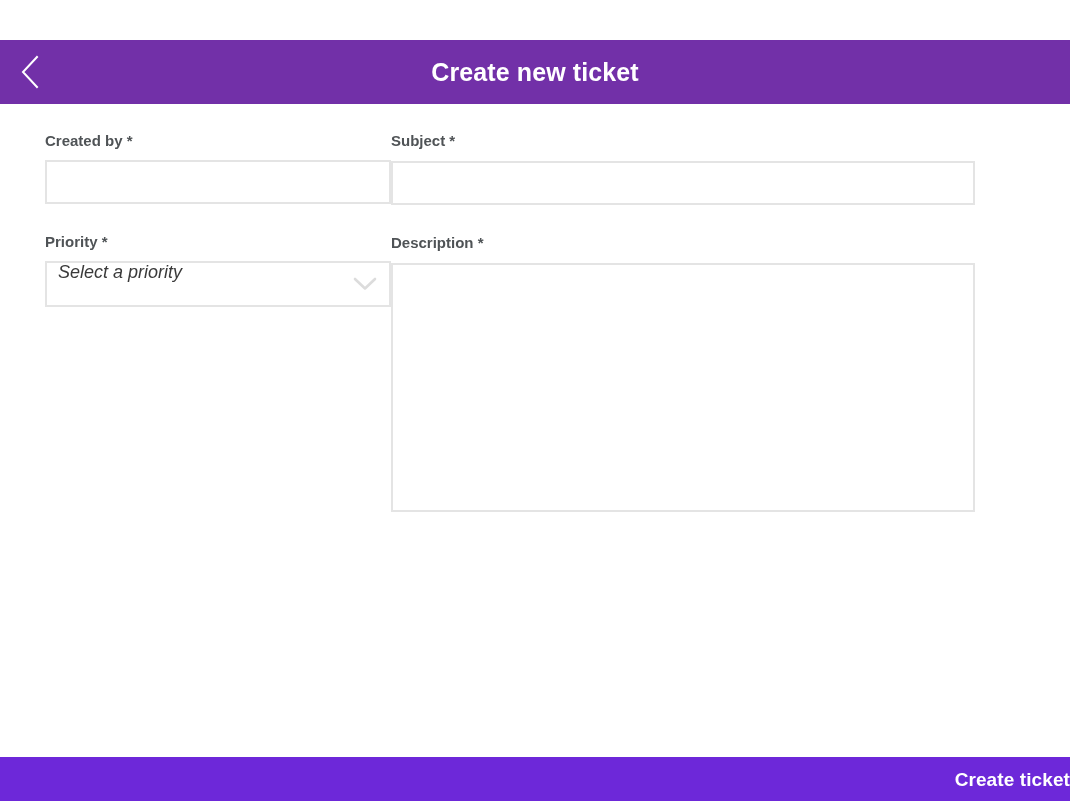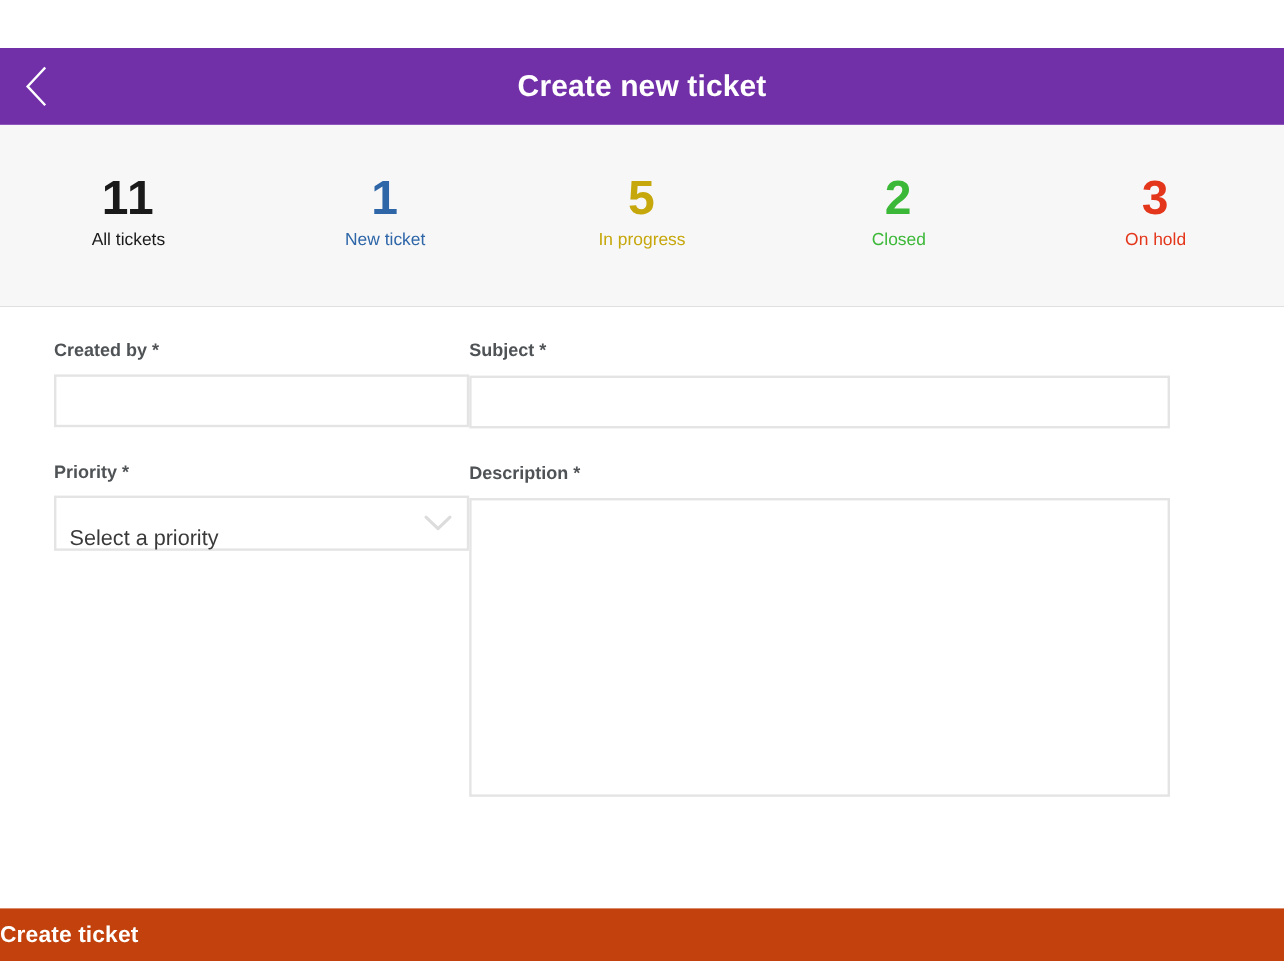--- a/index.html
+++ b/index.html
@@ -137,22 +137,23 @@
     border-radius: 0;
   }
 
   .select-wrap {
     position: relative;
     width: 100%;
     height: 46px;
     border: 2px solid #E4E4E4;
     background: #ffffff;
     display: flex;
-    align-items: flex-end;
-    cursor: pointer;
+    align-items: flex-start;
+    cursor: pointer;
+    font-style: italic;
   }
   .select-value {
     font-size: 18px;
     color: #3A3A3A;
     padding-left: 11px;
     line-height: 1;
   }
   .select-chevron {
     position: absolute;
     right: 10px;
@@ -163,24 +164,24 @@
     display: flex;
     align-items: center;
     justify-content: center;
     pointer-events: none;
   }
 
   
   .footer {
     flex: 0 0 44px;
     height: 44px;
-    background: #c2410c;
-    display: flex;
-    align-items: center;
-    justify-content: flex-start;
+    background: #6d28d9;
+    display: flex;
+    align-items: center;
+    justify-content: flex-end;
     cursor: pointer;
     border: none;
     width: 100%;
   }
   .footer-label {
     color: #ffffff;
     font-size: 19px;
     font-weight: bold;
     line-height: 1;
     letter-spacing: 0.1px;
@@ -195,48 +196,20 @@
     <button class="back-btn">
       <span>
         <svg width="22" height="34" viewBox="0 0 22 34" fill="none" aria-hidden="true">
           <path d="M18 2 L4 17 L18 32" stroke="#FFFFFF" stroke-width="2" fill="none" stroke-linecap="square" stroke-linejoin="miter"></path>
         </svg>
       </span>
     </button>
     <div class="header-title">Create new ticket</div>
   </div>
 
-  <div class="stats">
-
-    <div class="stat">
-      <div class="stat-value" style="color:#1A1A1A">11</div>
-      <div class="stat-label" style="color:#1A1A1A">All tickets</div>
-    </div>
-
-    <div class="stat">
-      <div class="stat-value" style="color:#2E66A8">1</div>
-      <div class="stat-label" style="color:#2E66A8">New ticket</div>
-    </div>
-
-    <div class="stat">
-      <div class="stat-value" style="color:#C6A70C">5</div>
-      <div class="stat-label" style="color:#C6A70C">In progress</div>
-    </div>
-
-    <div class="stat">
-      <div class="stat-value" style="color:#3CB838">2</div>
-      <div class="stat-label" style="color:#3CB838">Closed</div>
-    </div>
-
-    <div class="stat">
-      <div class="stat-value" style="color:#E4361B">3</div>
-      <div class="stat-label" style="color:#E4361B">On hold</div>
-    </div>
-
-  </div>
 
   <div class="form-area">
 
     <div class="col-left">
 
       <div class="field">
         <label class="field-label">Created by *</label>
         <input class="text-input" type="text" value="" style="">
       </div>
 

